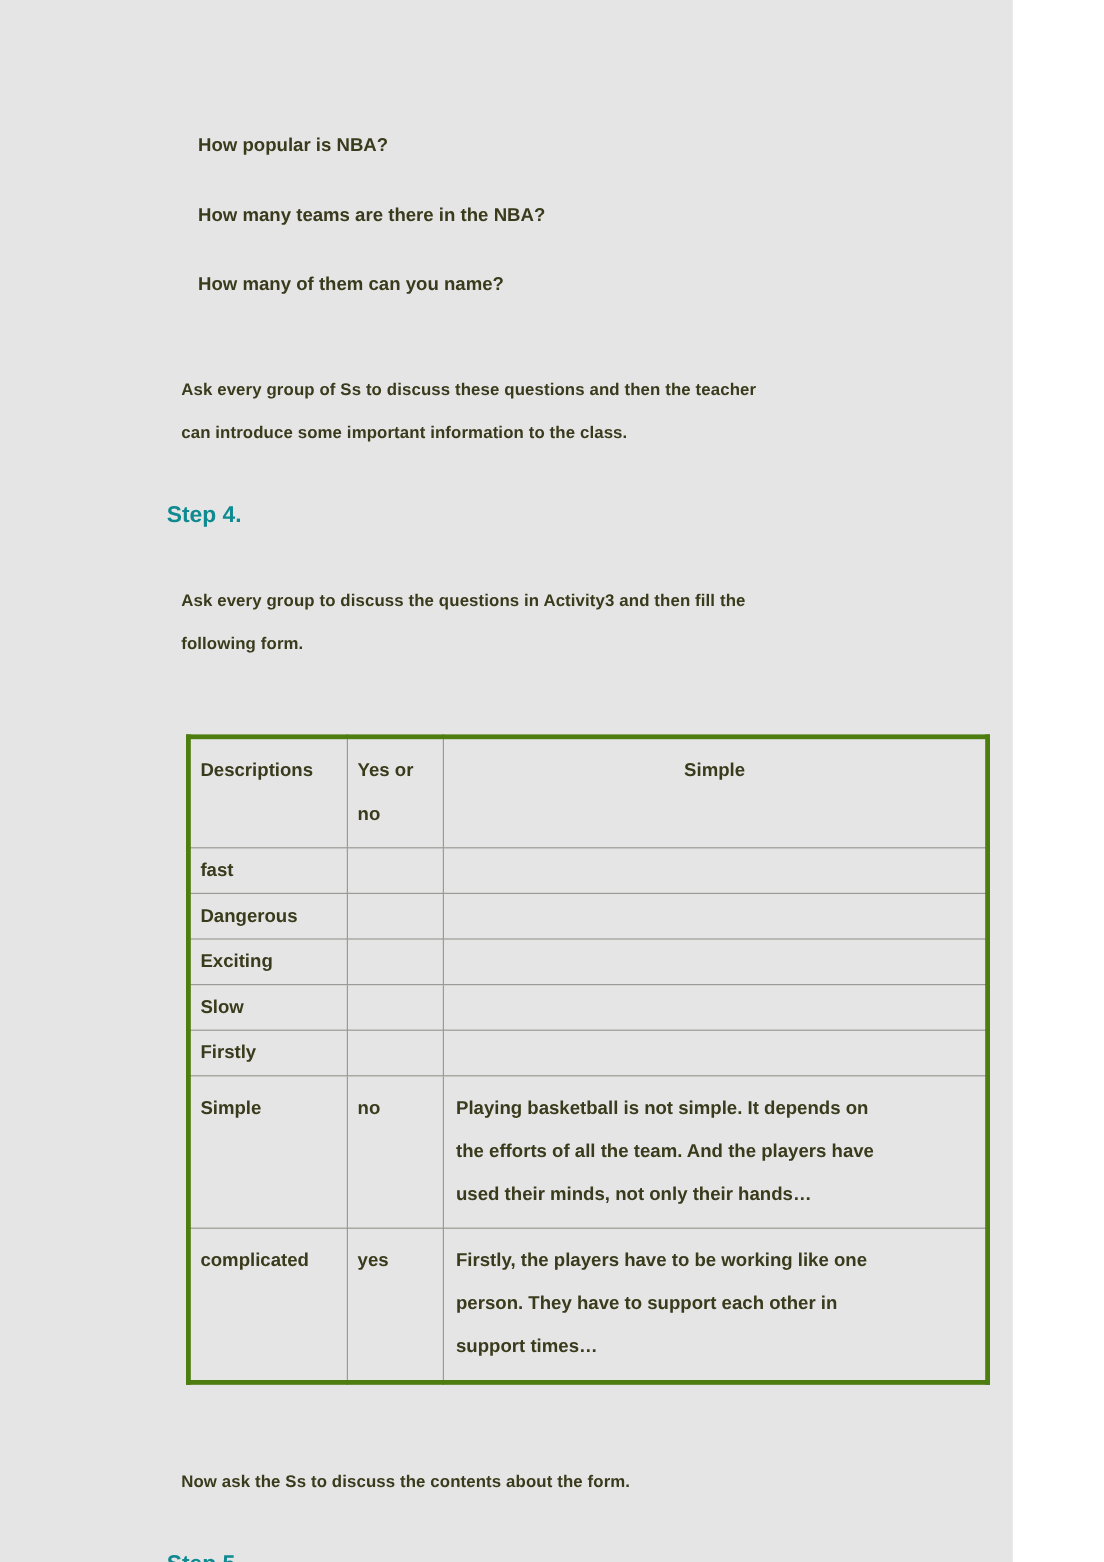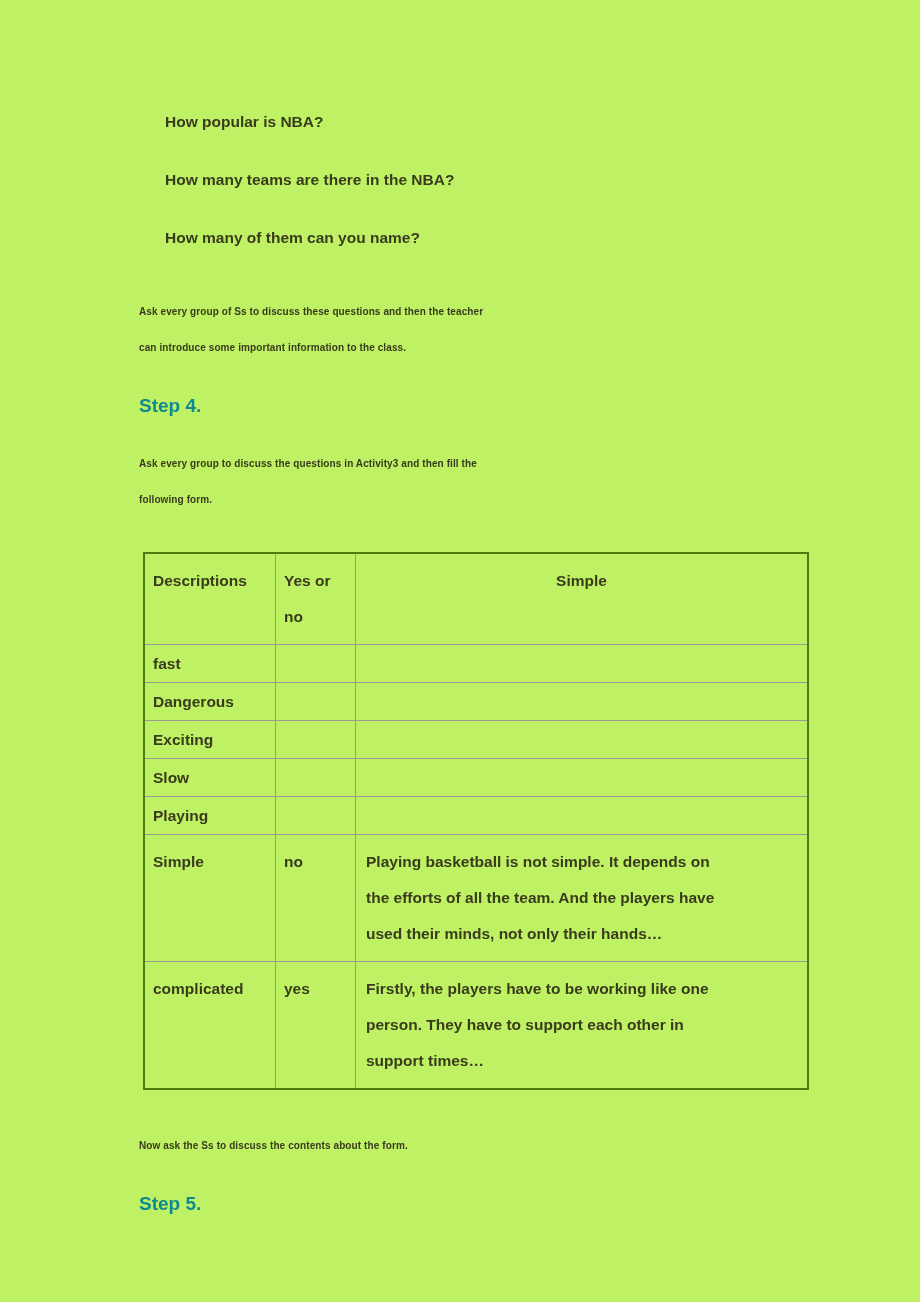--- a/index.html
+++ b/index.html
@@ -9,39 +9,39 @@
   }
   body {
     width: 920px;
     height: 1302px;
     font-family: "Liberation Sans", sans-serif;
     color: #3a3a1c;
     -webkit-font-smoothing: none;
   }
   .page {
     position: relative;
-    width: 920px;
+    width: 844px;
     height: 1302px;
-    background: #bef264;
+    background: #e5e5e5;
     overflow: hidden;
   }
   .content {
     position: absolute;
     left: 139px;
     top: 104px;
     width: 660px;
   }
 
   
   .para {
-    font-size: 10px;
+    font-size: 14px;
     font-weight: bold;
     line-height: 36px;
     letter-spacing: 0.1px;
-    margin: 0;
+    margin: 12px;
   }
   .q-line {
     font-size: 15.5px;
     font-weight: bold;
     line-height: 36px;
     margin: 0 0 0 26px;
     height: 58px;
   }
   .spacer-22 { height: 22px; }
   .spacer-16 { height: 16px; }
@@ -53,23 +53,23 @@
     font-weight: bold;
     line-height: 36px;
     color: #0e8a90;
     margin: 0;
   }
 
   
   .form-table {
     border-collapse: collapse;
     width: 660px;
-    margin: 4px;
+    margin: 16px;
     table-layout: fixed;
-    border: 2px solid #4d7c0f;
+    border: 4px solid #4d7c0f;
   }
   .form-table td, .form-table th {
     border: 1px solid #9a9a96;
     padding: 0;
     vertical-align: top;
     font-size: 15.5px;
     font-weight: bold;
     color: #3a3a1c;
     text-align: left;
   }
@@ -190,21 +190,21 @@
           <td class="col-yn">
             <div class="cell-pad empty-cell"></div>
           </td>
           <td class="col-rsn">
             <div class="cell-pad-rsn empty-cell"></div>
           </td>
         </tr>
 
         <tr class="row-blank">
           <td class="col-desc">
-            <div class="cell-pad">Playing</div>
+            <div class="cell-pad">Firstly</div>
           </td>
           <td class="col-yn">
             <div class="cell-pad empty-cell"></div>
           </td>
           <td class="col-rsn">
             <div class="cell-pad-rsn empty-cell"></div>
           </td>
         </tr>
 
         <tr>

